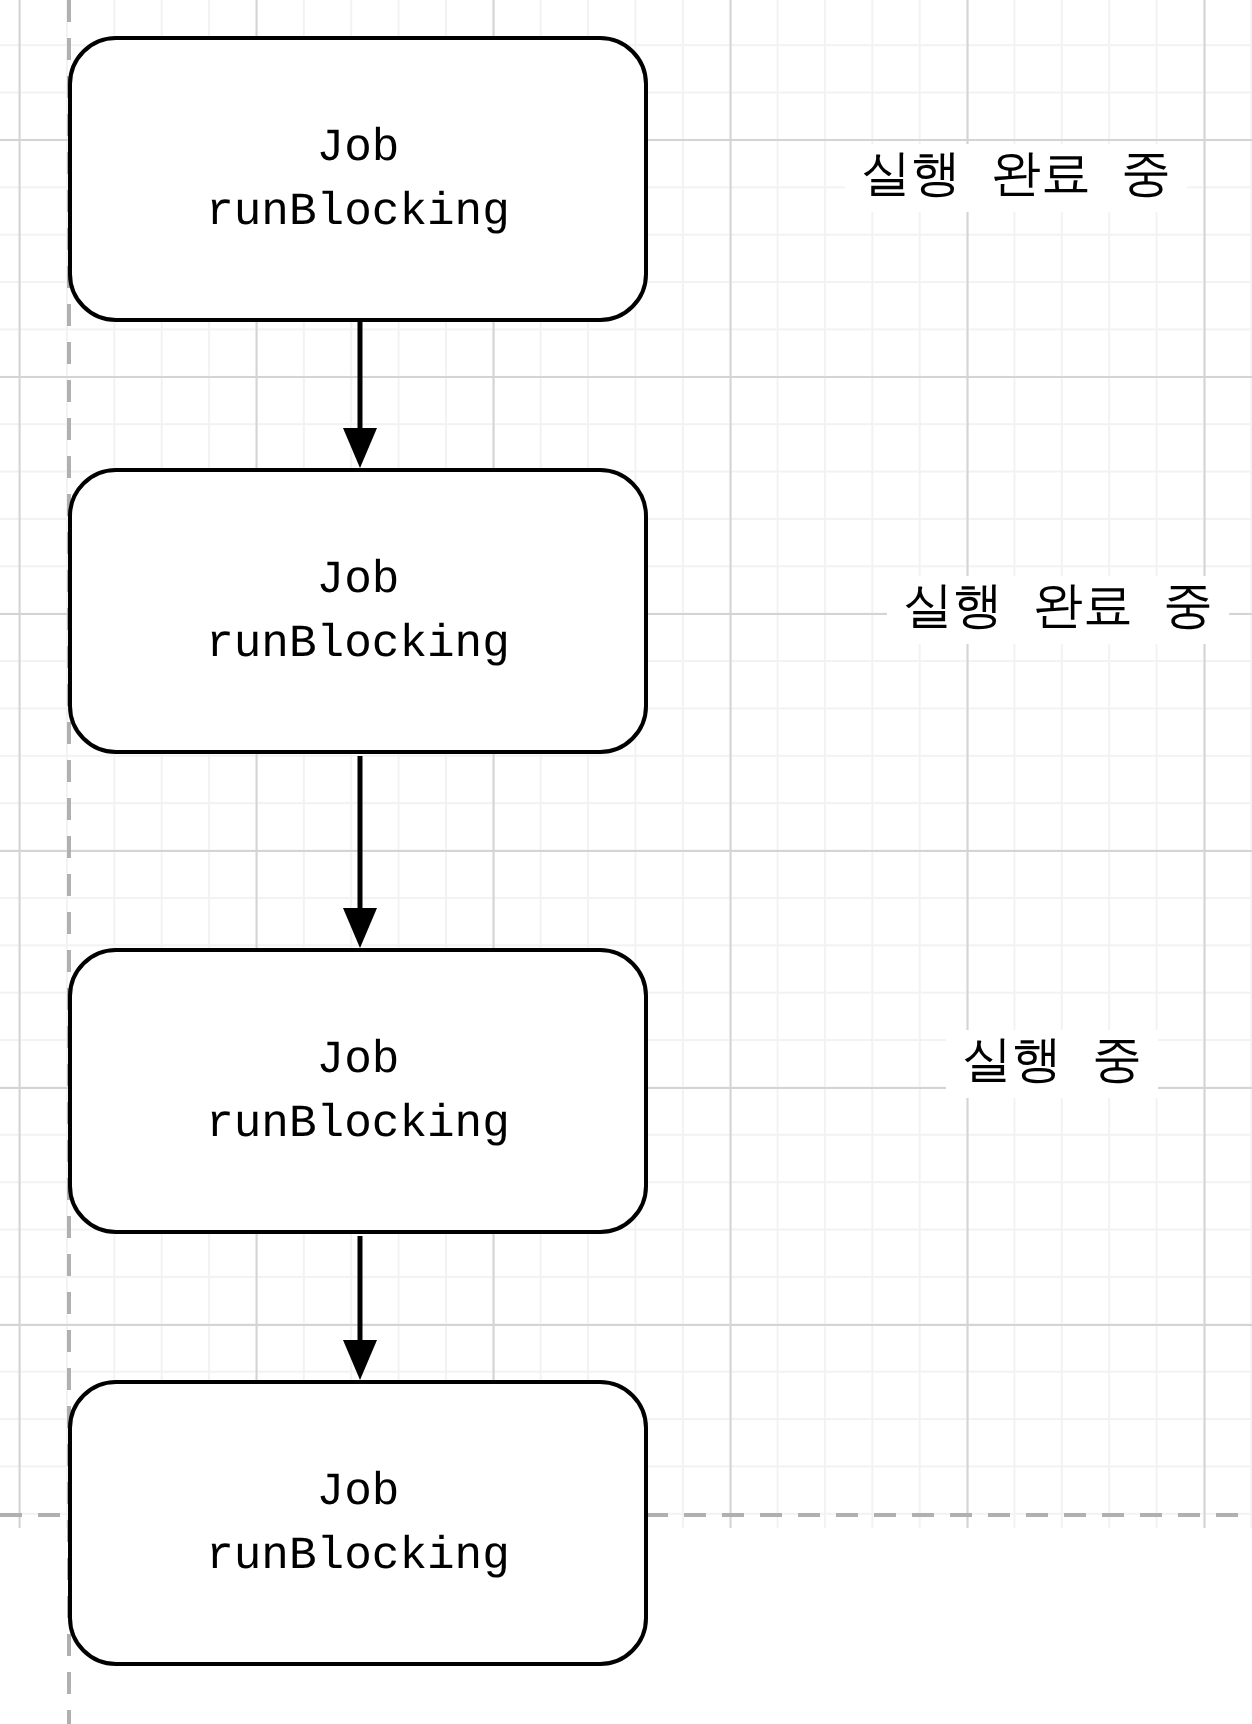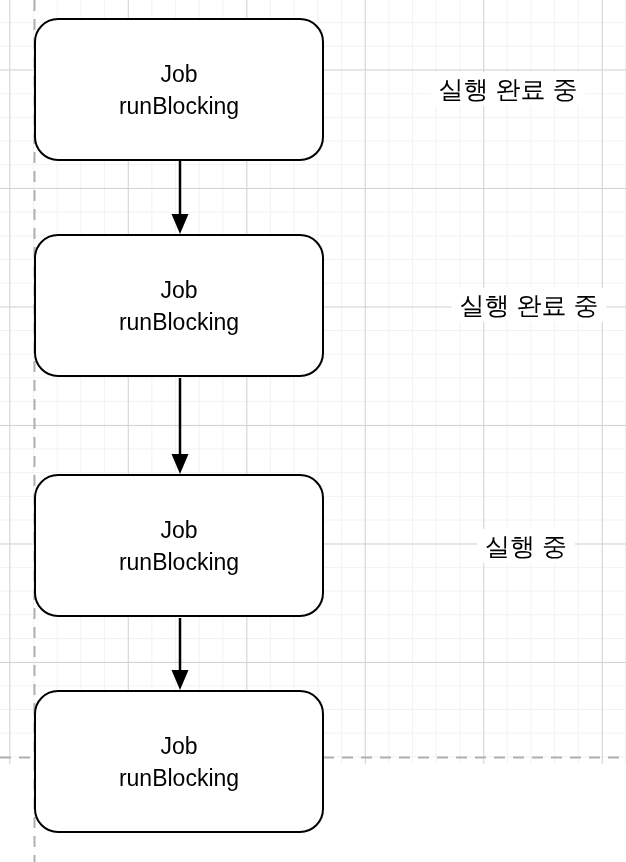--- a/index.html
+++ b/index.html
@@ -17,20 +17,21 @@
     width: 626px;
     height: 764px;
     background-color: var(--canvas-background, #ffffff);
     background-image:
       linear-gradient(to right,  var(--grid-major, #d4d4d4) 1px, transparent 1px),
       linear-gradient(to bottom, var(--grid-major, #d4d4d4) 1px, transparent 1px),
       linear-gradient(to right,  var(--grid-minor, #f2f2f2) 1px, transparent 1px),
       linear-gradient(to bottom, var(--grid-minor, #f2f2f2) 1px, transparent 1px);
     background-size: 118.5px 118.5px, 118.5px 118.5px, 23.7px 23.7px, 23.7px 23.7px;
     background-position: 9.3px 0, 0 69.5px, 9.3px 0, 0 22.1px;
+    font-family: Liberation Mono, monospace;
   }
   .layer {
     position: absolute;
     left: 0;
     top: 0;
     width: 626px;
     height: 862px;
   }
   .guides { z-index: 1; }
   .arrows { z-index: 3; pointer-events: none; }
@@ -79,21 +80,21 @@
     line-height: 1.2;
     color: var(--node-text, #000000);
     background: var(--canvas-background, #ffffff);
     padding: 2px 8px;
     white-space: nowrap;
     z-index: 4;
     margin-left: 16px;
   }
   .s1 { left: 492px; top: 89px; }
   .s2 { left: 513px; top: 305px; }
-  .s3 { left: 510px; top: 546px; }
+  .s3 { left: 510px; top: 532px; }
   .s4 { left: 516px; top: 749px; }
 </style>
 </head>
 <body>
 
 <div class="canvas">
 
   <svg class="layer guides" viewBox="0 0 626 862" xmlns="http://www.w3.org/2000/svg">
     <line class="dash" x1="34.5" y1="0" x2="34.5" y2="862"></line>
     <line class="dash" x1="0" y1="757.5" x2="626" y2="757.5"></line>

